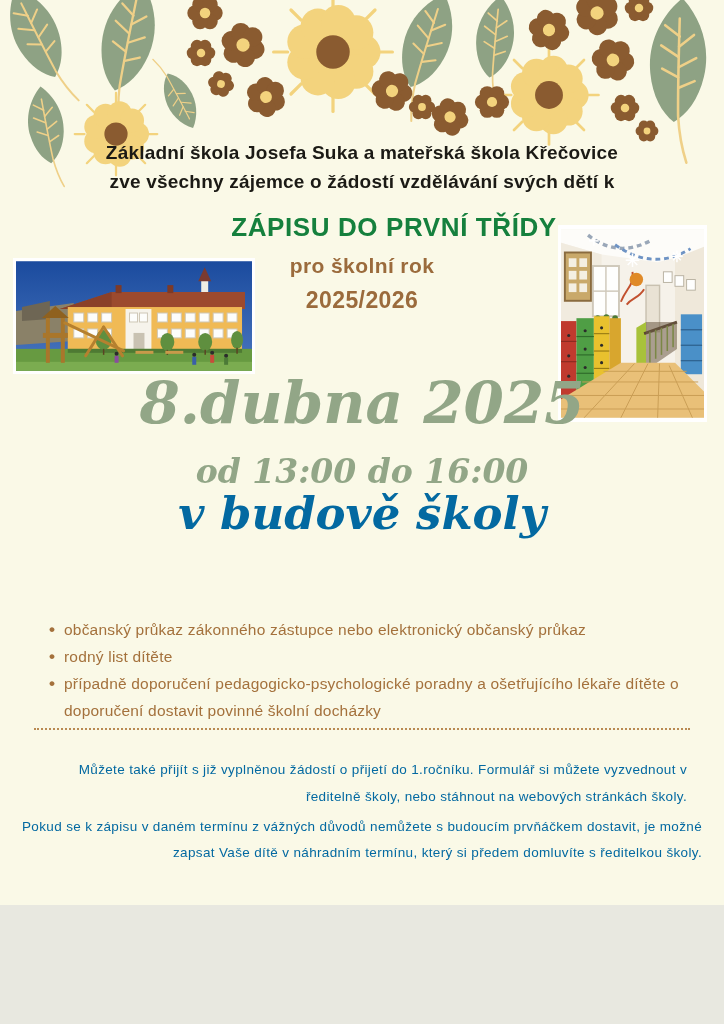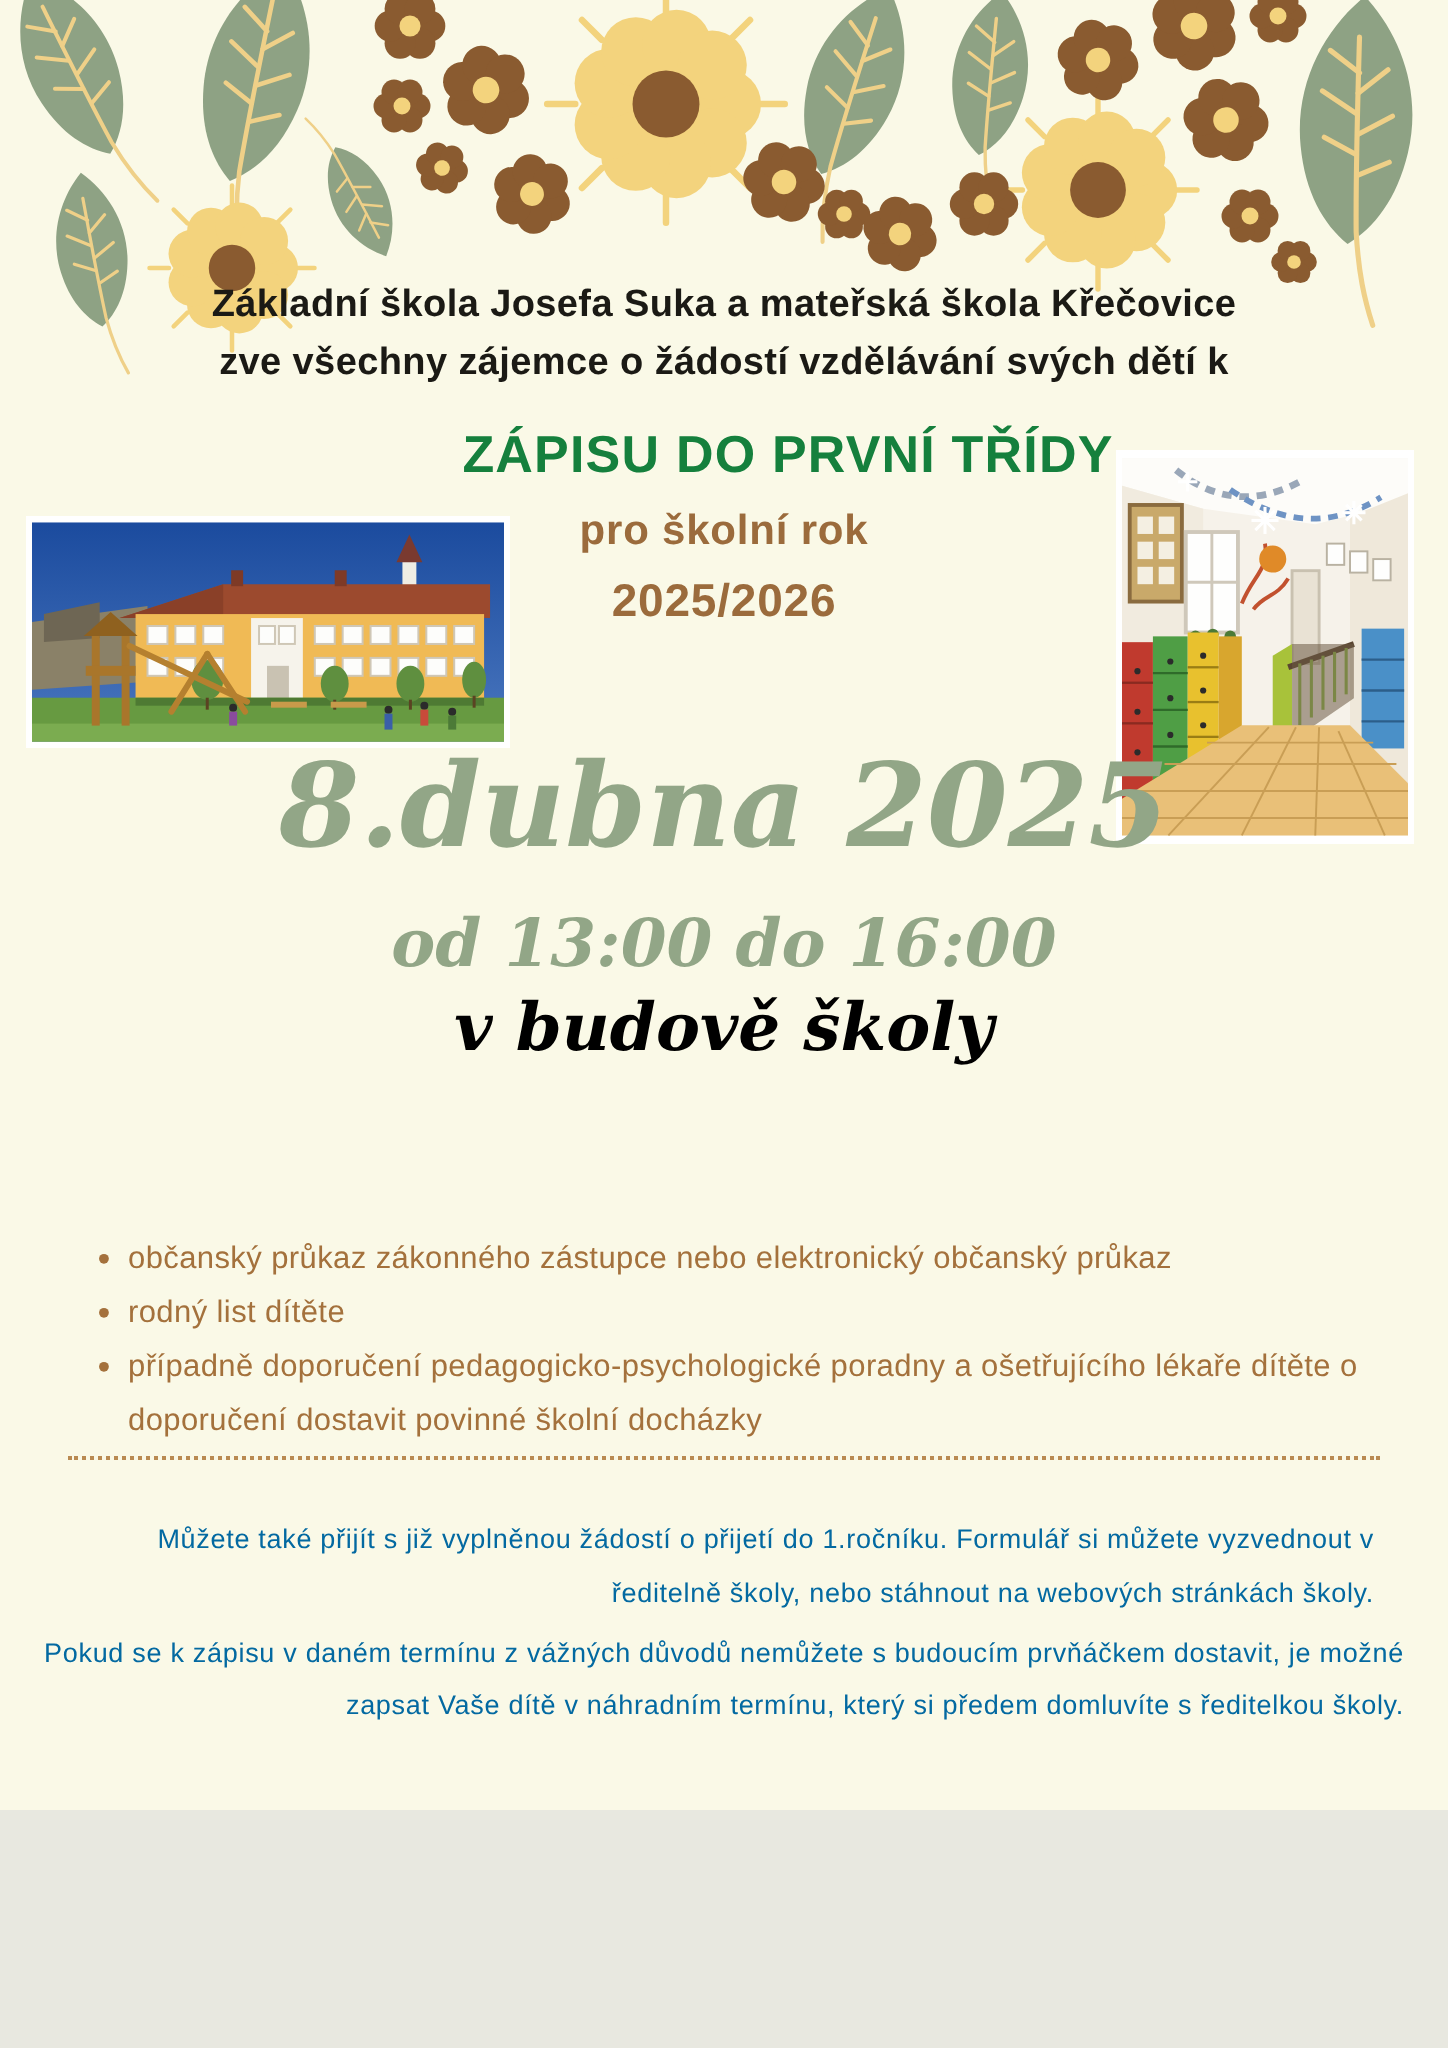--- a/index.html
+++ b/index.html
@@ -16,21 +16,21 @@
   .title-main {
     top:212px; font-size:26px; font-weight:700; color:#15803d; letter-spacing:0.6px;margin-left:32px;
   }
   .title-sub1 { top:254px; font-size:21px; font-weight:700; color:#9B6B3C; letter-spacing:0.4px; }
   .title-sub2 { top:287px; font-size:23px; font-weight:700; color:#9B6B3C; letter-spacing:0.4px; }
   .date-line  { top:368px; font-family:"DejaVu Serif", serif; font-style:italic; font-weight:600;
                 font-size:58px; line-height:70px; color:#92A687; }
   .time-line  { top:452px; font-family:"DejaVu Serif", serif; font-style:italic; font-weight:600;
                 font-size:33px; line-height:40px; color:#92A687; }
   .place-line { top:494px; font-family:"DejaVu Serif", serif; font-style:italic; font-weight:600;
-                font-size:33px; line-height:40px; color:#000000; }
+                font-size:45px; line-height:40px; color:#0369a1; }
   .check-head {
     top:576px; font-size:24px; font-weight:700; color:#9A6834;
     text-decoration:underline; text-decoration-thickness:2px; text-underline-offset:5px;
     letter-spacing:0.3px;
   }
   .bullets { position:absolute; top:616px; left:40px; width:644px; z-index:2; }
   .bullet-row { display:flex; align-items:flex-start; line-height:27px; }
   .bullet-dot { width:24px; text-align:center; color:#A4713C; font-size:17px; font-weight:700; }
   .bullet-text { flex:1; text-align:left; color:#A4713C; font-size:15.5px; font-weight:400;
                  letter-spacing:0.2px; }

